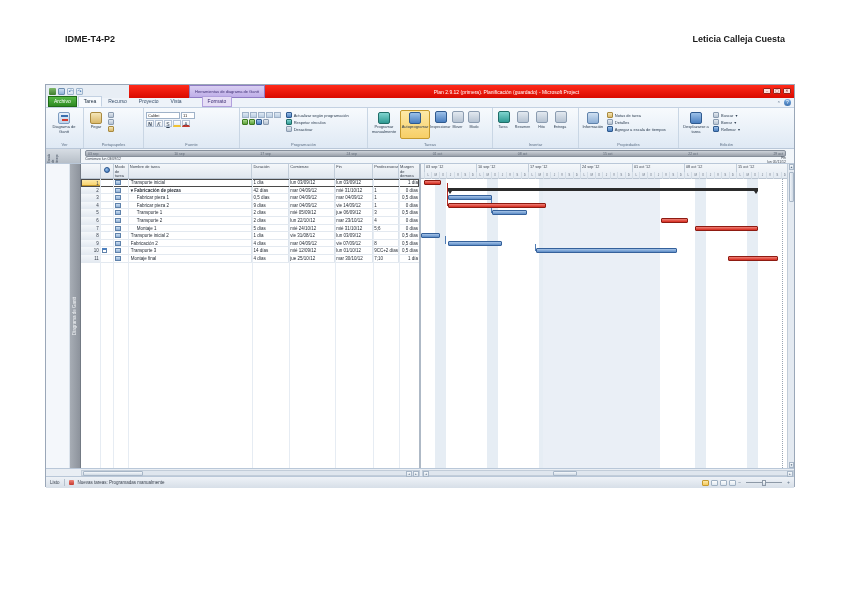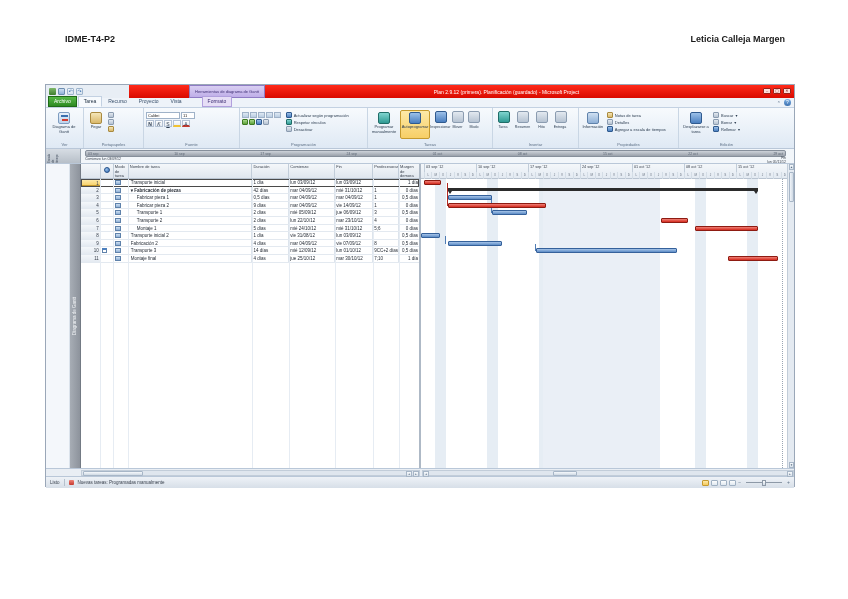--- a/index.html
+++ b/index.html
@@ -127,21 +127,21 @@
   .vico{width:7px;height:6px;background:linear-gradient(#fdfefe,#dfe7ef);border:1px solid #9fb0c2;border-radius:1px}
   .vico.on{background:linear-gradient(#fde9a8,#f4c95c);border-color:#c59a2e}
   .zoomtrack{width:36px;height:1px;background:#8d99a7;position:relative;margin:0 3px}
   .zoomknob{position:absolute;left:16px;top:-2.5px;width:4px;height:6px;background:linear-gradient(#fdfefe,#cfd9e4);border:1px solid #8d99a7}
   .zsign{font-size:5px;color:#5d7086;line-height:5px}
 </style>
 </head>
 <body>
 
 <div class="hdr l">IDME-T4-P2</div>
-<div class="hdr r">Leticia Calleja Margen</div>
+<div class="hdr r">Leticia Calleja Cuesta</div>
 
 <div class="window">
 
   <div class="titlebar">
     <div class="qat">
       <span class="qico q1"></span>
       <span class="qico q2"></span>
       <span class="qico q3">↶</span>
       <span class="qico q3">↷</span>
     </div>

